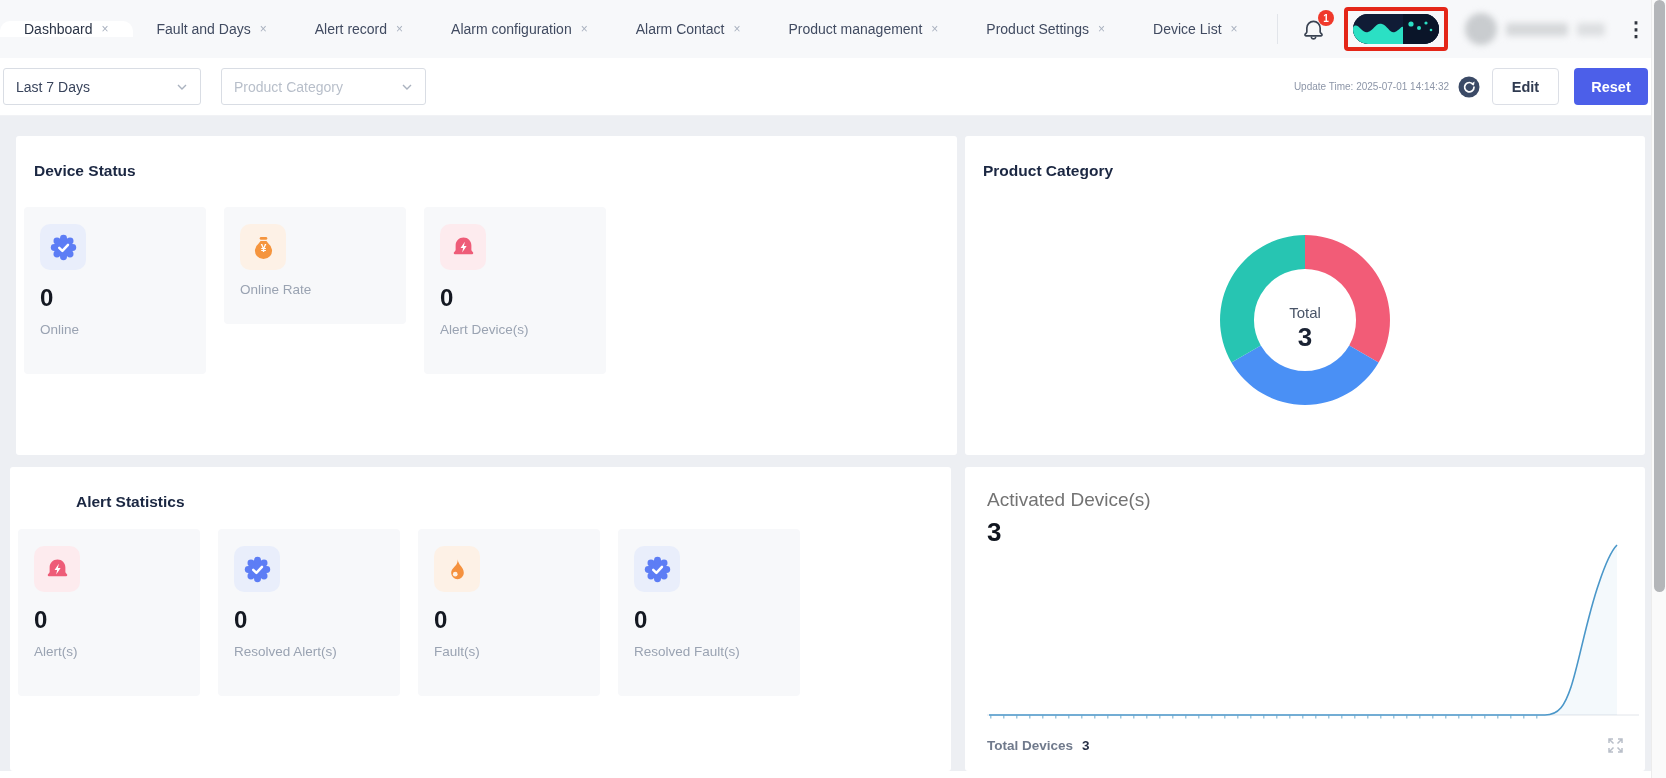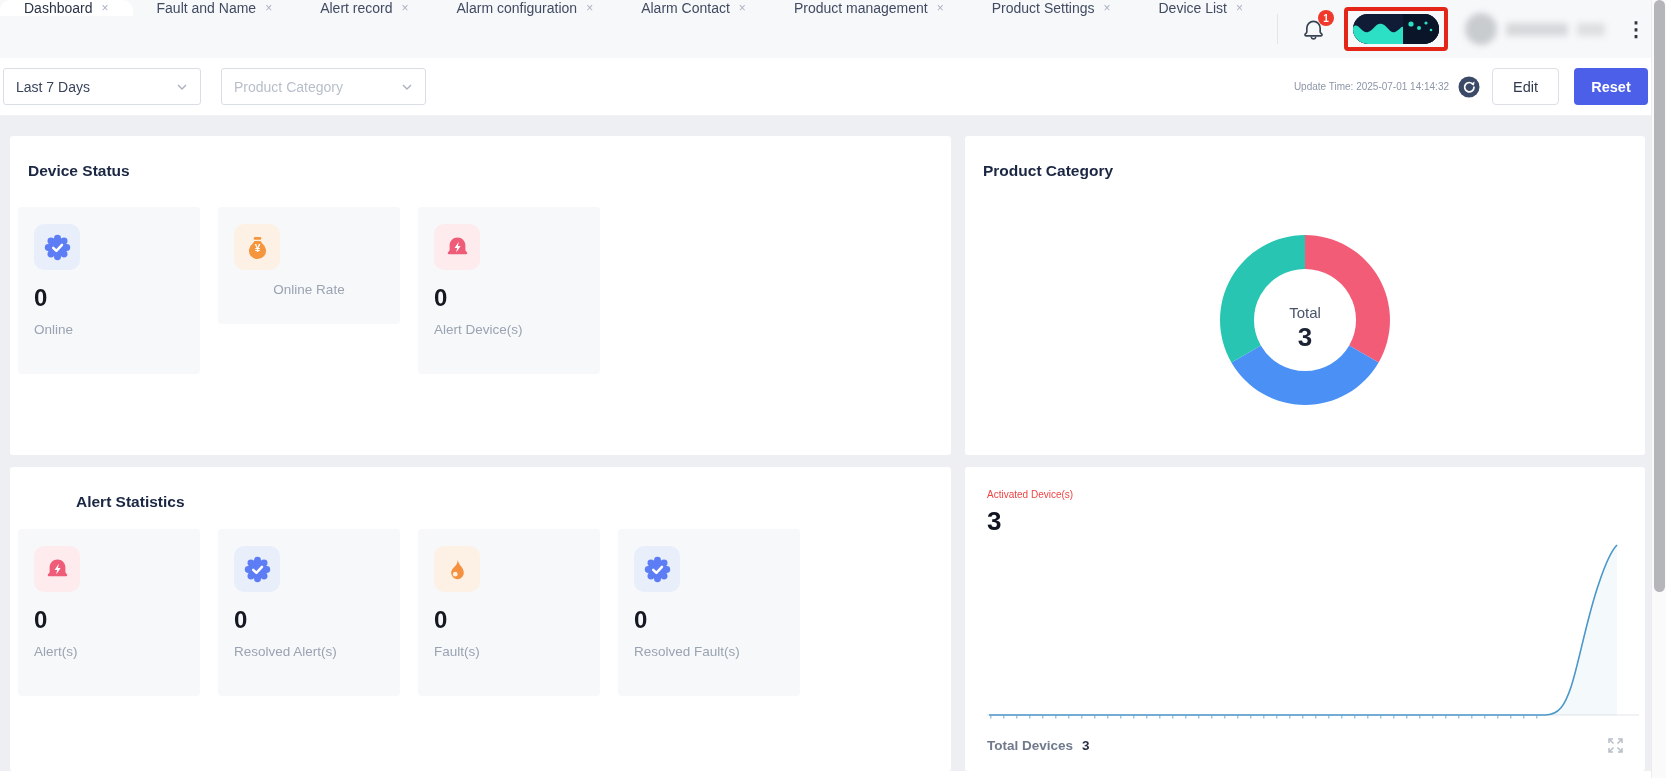--- a/index.html
+++ b/index.html
@@ -1,21 +1,21 @@
 <!DOCTYPE html>
 <html><head>
 <meta charset="utf-8">
 <style>
   * { box-sizing: border-box; margin: 0; padding: 0; }
   html,body { width:1666px; height:778px; overflow:hidden; }
   body { font-family:"Liberation Sans", sans-serif; background:#fff; position:relative; }
 
   
   .tabbar { height:58px; background:#f7f8fa; display:flex; align-items:stretch; position:relative; }
-  .tabs { display:flex; width:1332px; overflow:hidden; align-items:flex-start; }
+  .tabs { display:flex; width:1332px; overflow:hidden; align-items:center; }
   .tab { display:flex; align-items:center; gap:9px; padding:0 24px; font-size:14px; color:#414b61; white-space:nowrap; cursor:default; }
   .tab.active { background:#fff; border-radius:10px 10px 0 0; color:#2b3446; }
   .tab .x { color:#a9b1bf; font-size:12px; }
   .hdr-right { display:flex; align-items:center; margin-left:auto; padding-right:16px; gap:17px; }
   .hdr-divider { width:1px; height:30px; background:#e2e5ea; margin-right:4px; }
   .bell { position:relative; width:28px; height:28px; display:flex; align-items:center; justify-content:center; }
   .bell .badge { position:absolute; top:-5px; right:-7px; background:#f0392b; color:#fff; font-size:10px; min-width:16px; height:16px; border-radius:8px; display:flex; align-items:center; justify-content:center; font-weight:bold; }
   .logo-annotation { border:4px solid #e42618; border-radius:4px; padding:3px 5px; }
   .logo-pill { width:86px; height:30px; border-radius:15px; background:#101c36; overflow:hidden; display:block; }
   .user { display:flex; align-items:center; gap:9px; filter:blur(3px); }
@@ -26,53 +26,53 @@
 
   
   .filterbar { height:58px; background:#fff; display:flex; align-items:center; border-bottom:1px solid #f1f2f5; }
   .select { height:37px; border:1px solid #d9dde4; border-radius:3px; background:#fff; display:flex; align-items:center; justify-content:space-between; padding:8px 12px; font-size:14px; }
   .select .chev { color:#aab2bf; }
   .s1 { width:198px; margin-left:3px; color:#39445c; }
   .s2, .s3 { width:205px; margin-left:20px; color:#b8bfca; }
   .update-time { margin-left:auto; color:#8d96a8; font-size:10px; }
   .refresh { width:22px; height:22px; margin:0 12px 0 9px; cursor:pointer; }
   .btn { height:37px; border-radius:4px; font-size:14.5px; font-family:"Liberation Sans",sans-serif; cursor:pointer; }
-  .btn-edit { width:67px; background:#fff; border:1px solid #dcdfe6; color:#2f3a50; font-weight:400; }
+  .btn-edit { width:67px; background:#fff; border:1px solid #dcdfe6; color:#2f3a50; font-weight:700; }
   .btn-reset { width:74px; background:#4c5fe9; border:none; color:#fff; font-weight:700; margin-left:15px; margin-right:18px; }
 
   
   .content { position:relative; height:662px; background:#edeff3; }
   .panel { position:absolute; background:#fff; border-radius:3px; }
   .panel h2 { padding:26px 0 0 18px; font-size:15.5px; font-weight:600; color:#1b2742; }
-  .p-devstatus { left:10px; top:20px;  width:941px; height:319px; }
+  .p-devstatus { left:16px; top:20px;  width:941px; height:319px; }
   .p-category  { left:965px; top:20px; width:680px; height:319px; }
   .p-alerts    { left:10px; top:351px; width:941px; height:304px;padding-left:48px; }
   .p-activated { left:965px; top:351px; width:680px; height:304px; }
   .bottom-strip { position:absolute; left:0; right:15px; top:655px; height:7px; background:#fff; }
 
   
   .card { position:absolute; width:182px; background:#f7f8fa; border-radius:4px; padding:17px 16px; }
   .card.tall { height:167px; } .card.short { height:117px; }
   .p-devstatus .card { top:71px; } .p-alerts .card { top:62px; }
   .cpos1 { left:8px; } .cpos2 { left:208px; } .cpos3 { left:408px; } .cpos4 { left:608px; }
   .ic { width:46px; height:46px; border-radius:10px; display:flex; align-items:center; justify-content:center; }
   .ic-blue   { background:#e9eefb; }
   .ic-orange { background:#fdf1e6; }
   .ic-pink   { background:#fdebee; }
   .card .num { font-size:24px; font-weight:700; color:#141821; margin-top:14px; }
   .card .lbl { font-size:13.5px; color:#9aa3b2; margin-top:10px; }
-  .card.short .lbl { margin-top:12px;text-align:center; }
+  .card.short .lbl { margin-top:12px; }
 
   
   .donut-wrap { display:flex; justify-content:center; margin-top:40px; }
   .donut-total-label { font-size:15px; fill:#4a5568; }
   .donut-total-value { font-size:26px; font-weight:700; fill:#1a2233; }
 
   
-  .act-label { padding:22px 0 0 22px; font-size:10px; color:#ef4444; }
+  .act-label { padding:22px 0 0 22px; font-size:19px; color:#737373; }
   .act-value { padding:6px 0 0 22px; font-size:26px; font-weight:700; color:#10151f; }
   .act-chart { position:absolute; left:22px; top:72px; }
   .act-footer { position:absolute; left:22px; right:20px; bottom:16px; display:flex; align-items:center; font-size:13.5px; }
   .act-footer .f-lbl { color:#707a8c;font-weight:bold; }
   .act-footer .f-val { color:#273046; font-weight:700; margin-left:9px; }
   .act-footer .expand { margin-left:auto; cursor:pointer; }
 
   
   .scrollbar { position:absolute; right:0; top:0; width:15px; height:778px; background:#fafafa; border-left:1px solid #ececec; }
   .scroll-thumb { position:absolute; top:0; left:2px; width:11px; height:592px; background:#b4b6b9; border-radius:6px; }
@@ -80,21 +80,21 @@
 </head>
 <body>
 
 <header class="tabbar">
   <nav class="tabs">
     <div class="tab active">
       <span>Dashboard</span>
       <span class="x">×</span>
     </div>
     <div class="tab">
-      <span>Fault and Name</span>
+      <span>Fault and Days</span>
       <span class="x">×</span>
     </div>
     <div class="tab">
       <span>Alert record</span>
       <span class="x">×</span>
     </div>
     <div class="tab">
       <span>Alarm configuration</span>
       <span class="x">×</span>
     </div>

